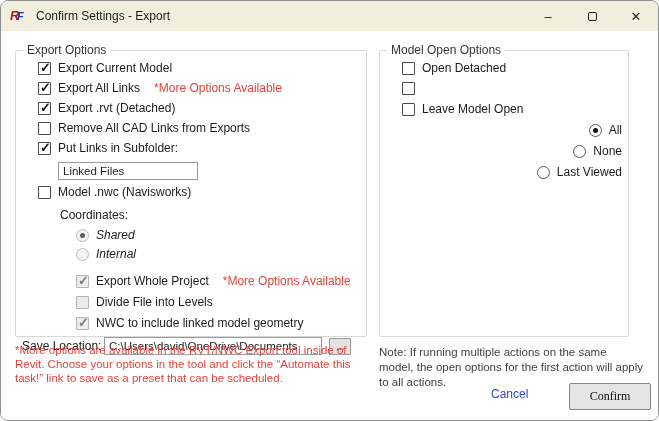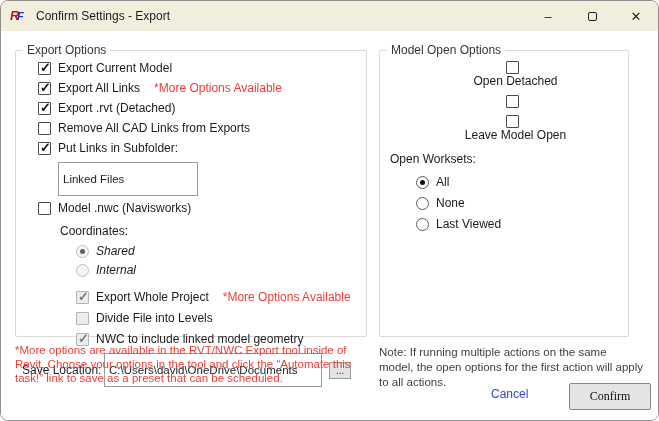--- a/index.html
+++ b/index.html
@@ -29,33 +29,33 @@
   .row .lbl { margin-left:7px; white-space:nowrap; }
   .red-note { color:#e8403a; margin-left:14px; white-space:nowrap; }
   .box { width:13px; height:13px; flex:0 0 13px; border:1px solid #4a4a4a; border-radius:1px; background:#fff; position:relative; }
   .box.checked::after { content:"\2713"; position:absolute; left:1px; top:-3px; font-size:13px; font-weight:bold; color:#151515; }
   .box.disabled { background:#ececec; border-color:#b4b4b4; }
   .box.checked.disabled::after { color:#7e7e7e; }
   .radio { width:13px; height:13px; flex:0 0 13px; border:1px solid #5a5a5a; border-radius:50%; background:#fff; position:relative; }
   .radio.checked::after { content:""; position:absolute; left:3px; top:3px; width:5px; height:5px; border-radius:50%; background:#101010; }
   .radio.disabled { border-color:#bdbdbd; background:#f4f4f4; }
   .radio.checked.disabled::after { background:#5d5d5d; }
-  .txt-input { height:17px; border:1px solid #9a9a9a; background:#fff; font-family:"Liberation Sans", sans-serif; font-size:11.5px; padding:16px 4px; color:#222; }
+  .txt-input { height:17px; border:1px solid #9a9a9a; background:#fff; font-family:"Liberation Sans", sans-serif; font-size:11.5px; padding:8px 4px; color:#222; }
   #subfolder-input { margin:1px 0 5px 36px; width:140px; }
   .indent-coord { margin-left:38px; margin-bottom:6px; margin-top:9px; }
   .row.radio-row { margin-left:48px; margin-bottom:5px;font-style:italic; }
   .row.sub-row { margin-left:48px; margin-bottom:7px; margin-top:0; }
   .gap8 { height:8px; }
   .saveloc { display:flex; align-items:center; margin:7px 0 0 0; }
   .saveloc .lbl { width:82px; white-space:nowrap; }
   #saveloc-input { width:218px; }
   .browse-btn { width:22px; height:17px; margin-left:7px; background:#e3e3e3; border:1px solid #9a9a9a; font-size:10px; line-height:13px; text-align:center; color:#333; }
   #open-worksets-label { margin:10px 0 9px 4px; }
-  .mrow { margin:0 0 7px 10px;flex-direction:column; }
-  .wsrow { margin-left:24px; margin-bottom:7px; }
+  .mrow { margin:0 0 7px 10px; }
+  .wsrow { margin-left:17px; margin-bottom:7px;justify-content:flex-end; }
   
   .footer-left-note { position:absolute; left:14px; top:312px; width:354px; font-size:11.5px; line-height:14px; color:#e8403a; }
   .footer-right-note { position:absolute; left:378px; top:314px; width:264px; font-size:11.5px; line-height:15px; color:#3f3f3f; }
   .cancel-link { position:absolute; left:490px; top:356px; font-size:12px; color:#3344cc; cursor:pointer; }
   .confirm-btn { position:absolute; left:568px; top:352px; width:82px; height:27px; background:#e4e4e4; border:1px solid #868686; border-radius:2px; font-family:Liberation Serif, serif; font-size:12px; color:#111; }
 </style>
 </head>
 <body>
 
 <div class="window">
@@ -151,21 +151,20 @@
         <span class="lbl">Open Detached</span>
       </div>
       <div class="row mrow">
         <span class="box"></span>
       </div>
       <div class="row mrow">
         <span class="box"></span>
         <span class="lbl">Leave Model Open</span>
       </div>
 
-      <div id="open-worksets-label">Open Worksets:</div>
 
       <div class="row wsrow">
         <span class="radio checked"></span>
         <span class="lbl">All</span>
       </div>
       <div class="row wsrow">
         <span class="radio"></span>
         <span class="lbl">None</span>
       </div>
       <div class="row wsrow">

